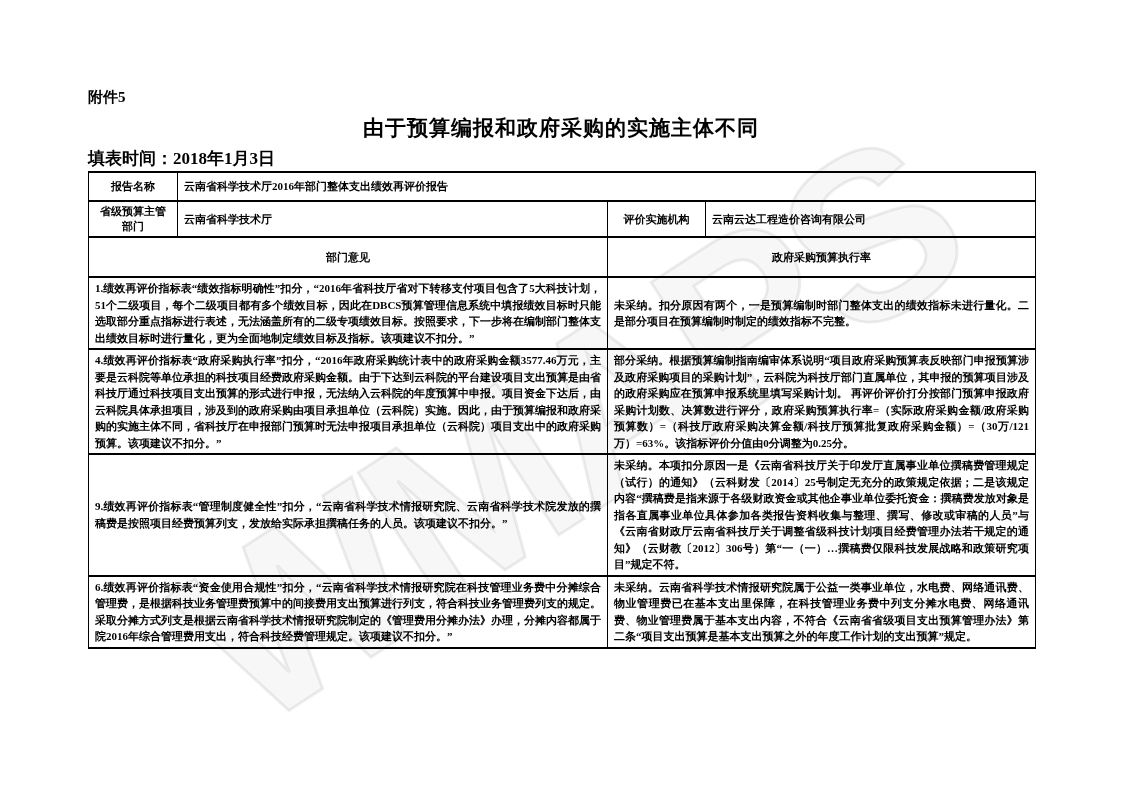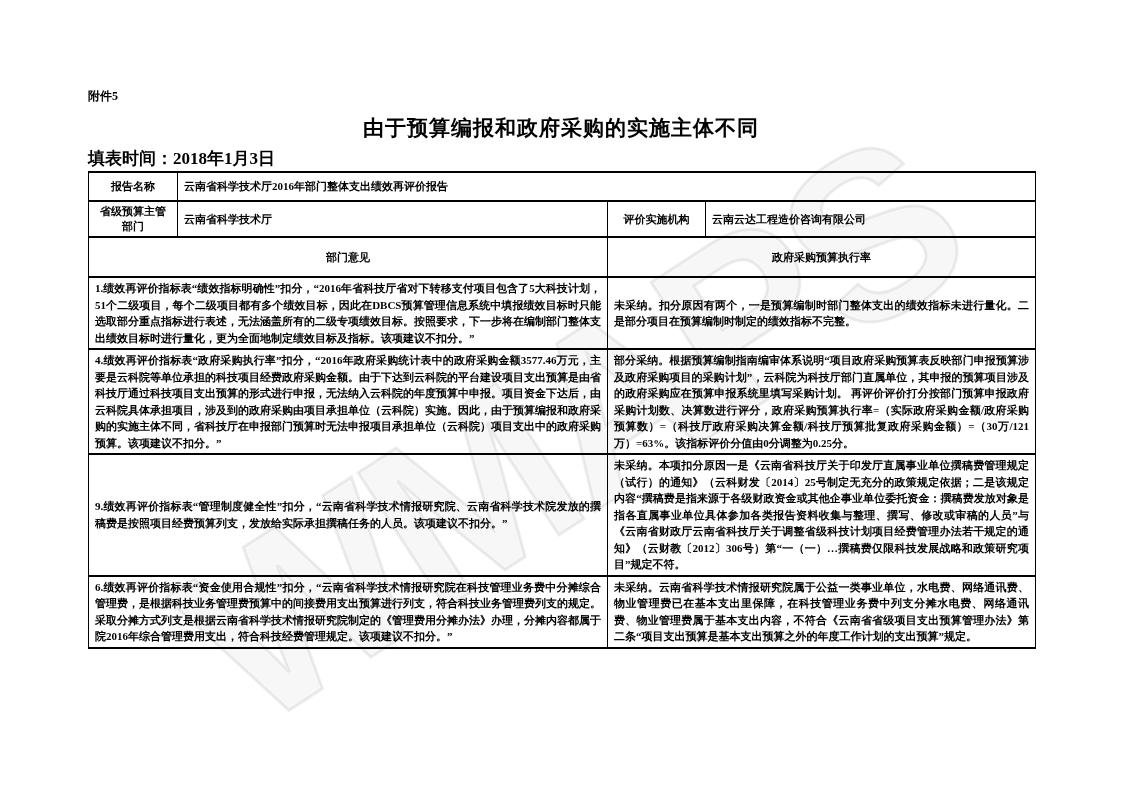--- a/index.html
+++ b/index.html
@@ -1,20 +1,20 @@
 <!DOCTYPE html>
 <html><head>
 <meta charset="utf-8">
 <style>
   html,body{margin:0;padding:0;background:#e8e8e8;}
   .page{
     position:relative;width:1122px;height:793px;margin:0 auto;background:#ffffff;
     font-family:"Liberation Serif", serif;color:#000;overflow:hidden;
   }
-  .attachment{position:absolute;left:88px;top:88px;font-size:12px;font-weight:bold;}
+  .attachment{position:absolute;left:88px;top:88px;font-size:15px;font-weight:bold;}
   .title{position:absolute;left:0;right:0;top:114px;margin:0;text-align:center;
     font-size:21px;font-weight:bold;letter-spacing:1px;}
   .filldate{position:absolute;left:88px;top:147px;font-size:17px;font-weight:bold;}
   table.main{position:absolute;left:88px;top:171px;width:947px;border-collapse:collapse;table-layout:fixed;}
   table.main td{
     border-top:2px solid #000;border-bottom:2px solid #000;
     border-left:1px solid #000;border-right:1px solid #000;
     font-size:11px;font-weight:bold;vertical-align:middle;padding:2px 6px;
     word-break:break-all;
   }

